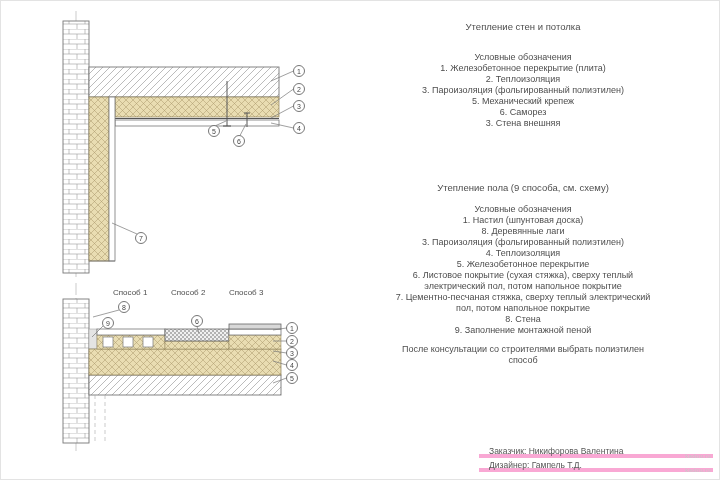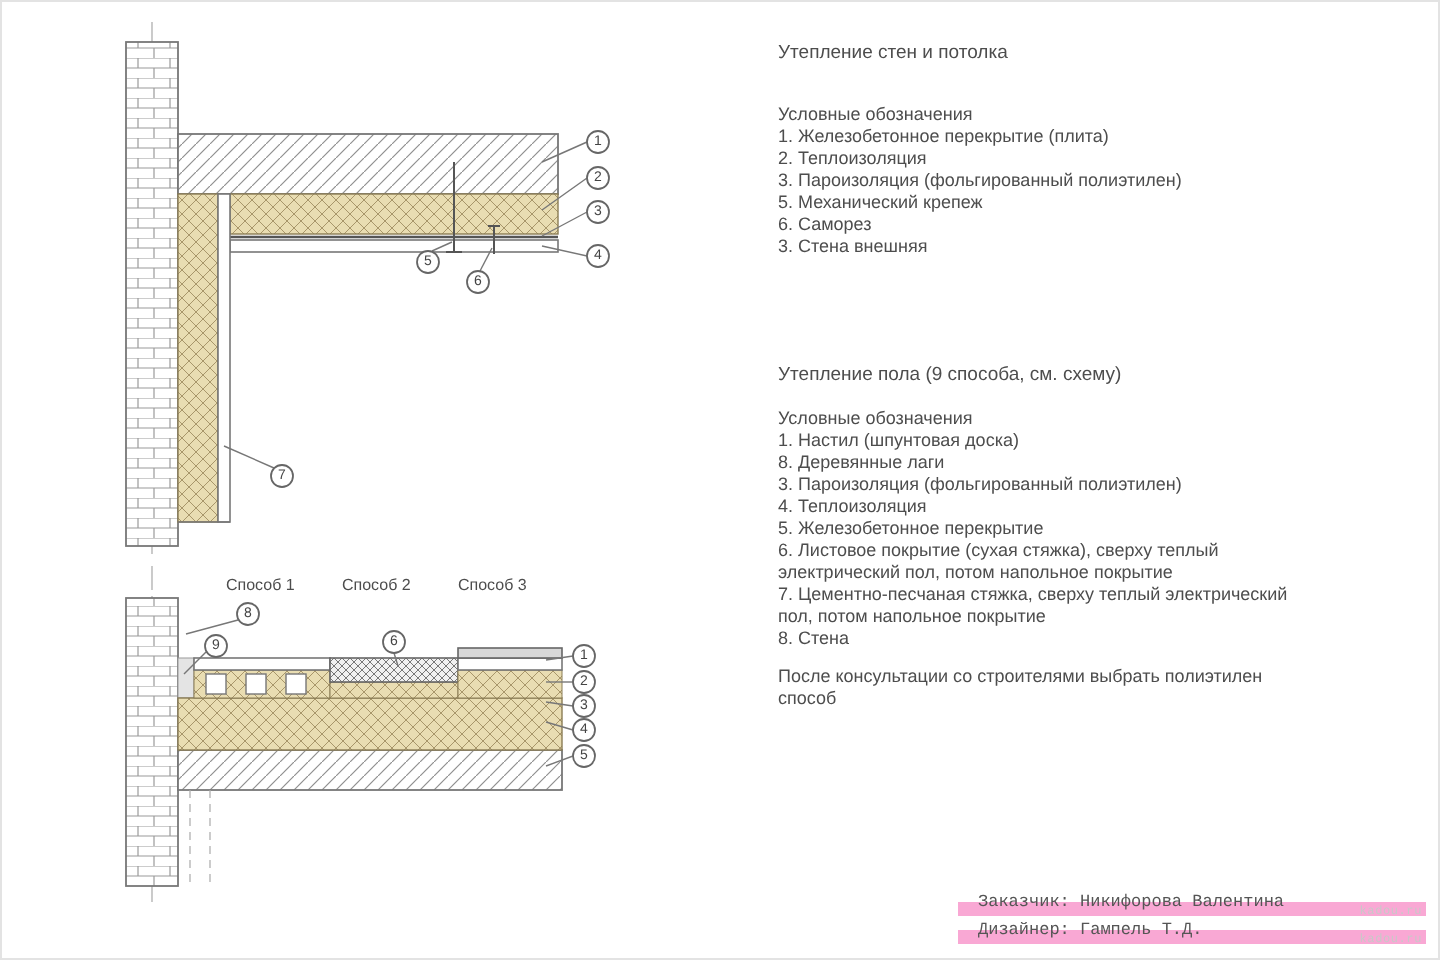--- a/index.html
+++ b/index.html
@@ -4,29 +4,29 @@
 <style>
   * { margin:0; padding:0; box-sizing:border-box; }
   html,body { width:720px; height:480px; }
   body { font-family:"Liberation Sans", sans-serif; background:#f4f4f4; position:relative; overflow:hidden; }
   .page { position:absolute; left:0; top:0; width:720px; height:480px; background:#ffffff; border:1px solid #e3e3e3; }
 
   .drawing { position:absolute; }
   #drawing-wall-ceiling { left:48px; top:8px; }
   #drawing-floor { left:48px; top:282px; }
 
-  .text-col { position:absolute; left:388px; top:20px; width:268px; color:#4d4d4d; font-size:9px; line-height:11px; }
+  .text-col { position:absolute; left:388px; top:20px; width:268px; color:#4d4d4d; font-size:9px; line-height:11px;text-align:center; }
   .sec-title { margin:0 0 20px 0; font-weight:normal; font-size:9.5px; }
   .sec-title-2 { margin:53px 0 11px 0; font-weight:normal; font-size:9.5px; }
   .legend-title { margin-bottom:0; }
   .legend-item { }
   .note { margin-top:8px; }
 
   .footer { position:absolute; left:478px; top:443px; width:234px; }
-  .footer-row { position:relative; height:14px; border-bottom:7px solid #f9a8d4; font-size:8.5px; color:#555555; padding-left:10px; line-height:14px; white-space:nowrap;font-family:Liberation Mono, monospace; }
+  .footer-row { position:relative; height:14px; border-bottom:4px solid #f9a8d4; font-size:8.5px; color:#555555; padding-left:10px; line-height:14px; white-space:nowrap; }
   .footer-row .wm { position:absolute; right:2px; top:5px; font-size:6px; color:#c8c8c8; letter-spacing:.3px; }
 
   svg text.callout-num { font-family:"Liberation Sans", sans-serif; font-size:7px; fill:#444444; }
   svg text.method-label { font-family:"Liberation Sans", sans-serif; font-size:8px; fill:#4d4d4d; }
 </style>
 </head>
 <body>
 
 <div class="page">
 
@@ -218,20 +218,21 @@
     <div class="legend-title">Условные обозначения</div>
     <div>
       <div class="legend-item">1. Настил (шпунтовая доска)</div>
       <div class="legend-item">8. Деревянные лаги</div>
       <div class="legend-item">3. Пароизоляция (фольгированный полиэтилен)</div>
       <div class="legend-item">4. Теплоизоляция</div>
       <div class="legend-item">5. Железобетонное перекрытие</div>
       <div class="legend-item">6. Листовое покрытие (сухая стяжка), сверху теплый электрический пол, потом напольное покрытие</div>
       <div class="legend-item">7. Цементно-песчаная стяжка, сверху теплый электрический пол, потом напольное покрытие</div>
       <div class="legend-item">8. Стена</div>
+      <div class="legend-item">9. Заполнение монтажной пеной</div>
     </div>
 
     <div class="note">После консультации со строителями выбрать полиэтилен способ</div>
   </div>
 
   <div class="footer">
     <div class="footer-row">
       <span>Заказчик: Никифорова Валентина</span>
       <span class="wm">kadou.ru</span>
     </div>

